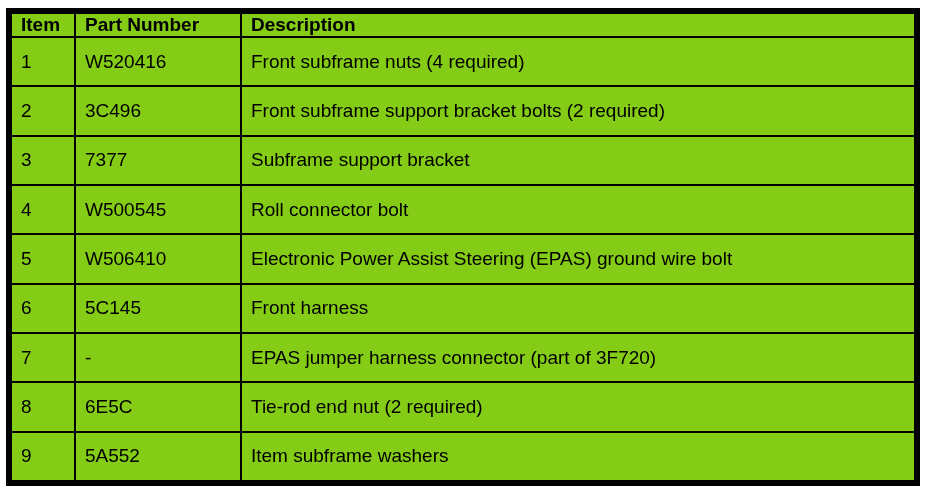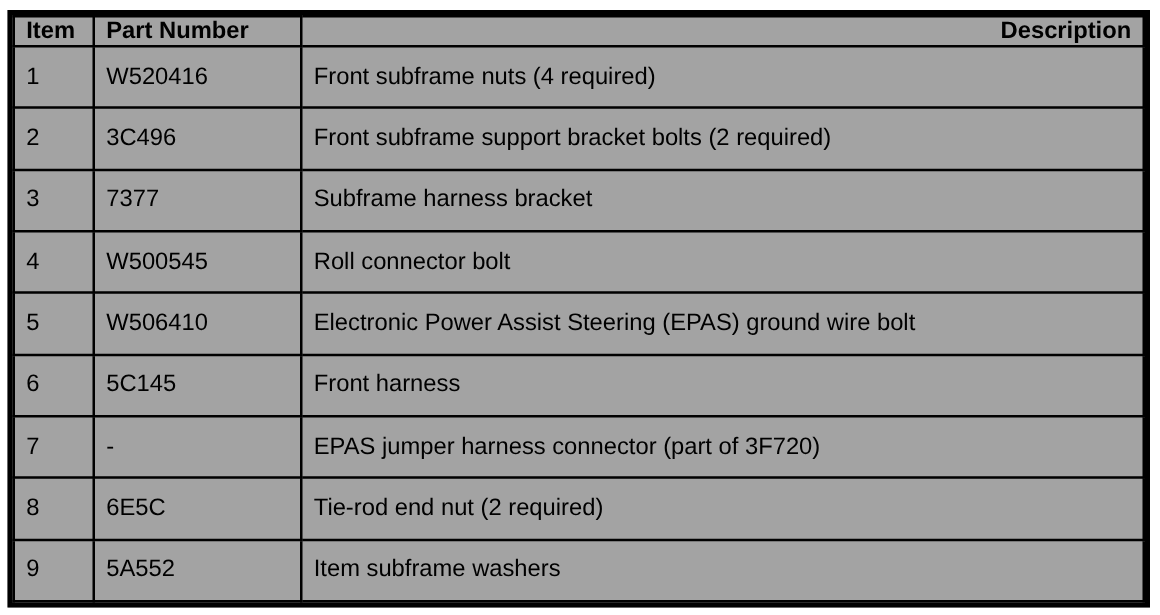--- a/index.html
+++ b/index.html
@@ -10,21 +10,21 @@
     height: 492px;
     font-family: "Liberation Sans", "DejaVu Sans", sans-serif;
   }
   .table-wrap {
     position: absolute;
     left: 6px;
     top: 8px;
     width: 906px;
     height: 470px;
     border: 4px solid #000000;
-    background: #a3a3a3;
+    background: #84cc16;
     box-sizing: content-box;
   }
   table.parts {
     width: 100%;
     height: 100%;
     border-collapse: collapse;
     table-layout: fixed;
   }
   table.parts th,
   table.parts td {
@@ -34,21 +34,21 @@
     color: #000000;
     vertical-align: middle;
     white-space: nowrap;
     overflow: hidden;
   }
   table.parts th {
     font-weight: bold;
     text-align: left;
   }
   table.parts th.col-desc {
-    text-align: right;
+    text-align: left;
   }
   col.col-item { width: 64px; }
   col.col-part { width: 166px; }
   col.col-desc { width: auto; }
 </style>
 </head>
 <body>
 
 <div class="table-wrap">
   <table class="parts">
@@ -71,21 +71,21 @@
         <td>Front subframe nuts (4 required)</td>
       </tr>
       <tr>
         <td>2</td>
         <td>3C496</td>
         <td>Front subframe support bracket bolts (2 required)</td>
       </tr>
       <tr>
         <td>3</td>
         <td>7377</td>
-        <td>Subframe harness bracket</td>
+        <td>Subframe support bracket</td>
       </tr>
       <tr>
         <td>4</td>
         <td>W500545</td>
         <td>Roll connector bolt</td>
       </tr>
       <tr>
         <td>5</td>
         <td>W506410</td>
         <td>Electronic Power Assist Steering (EPAS) ground wire bolt</td>

